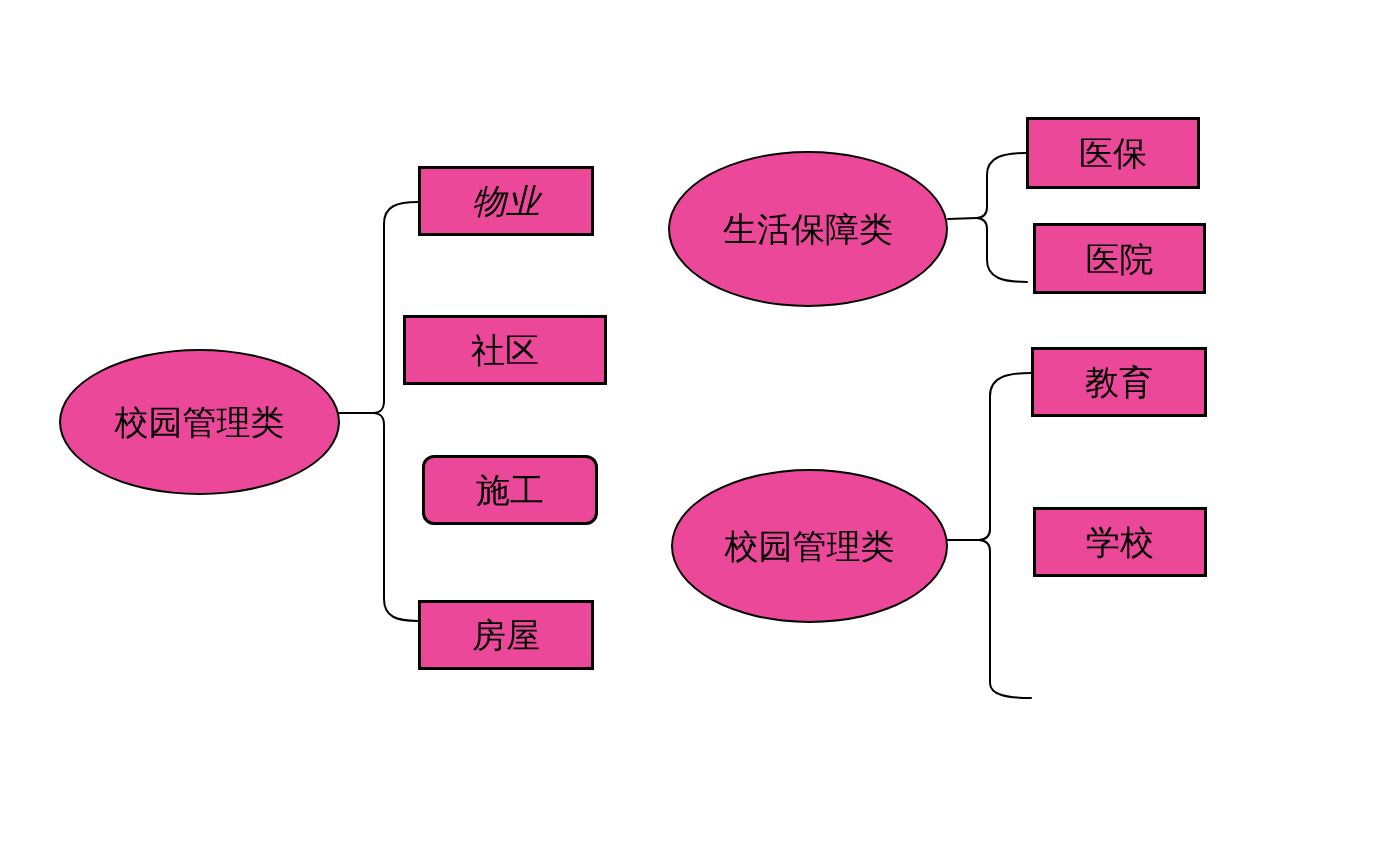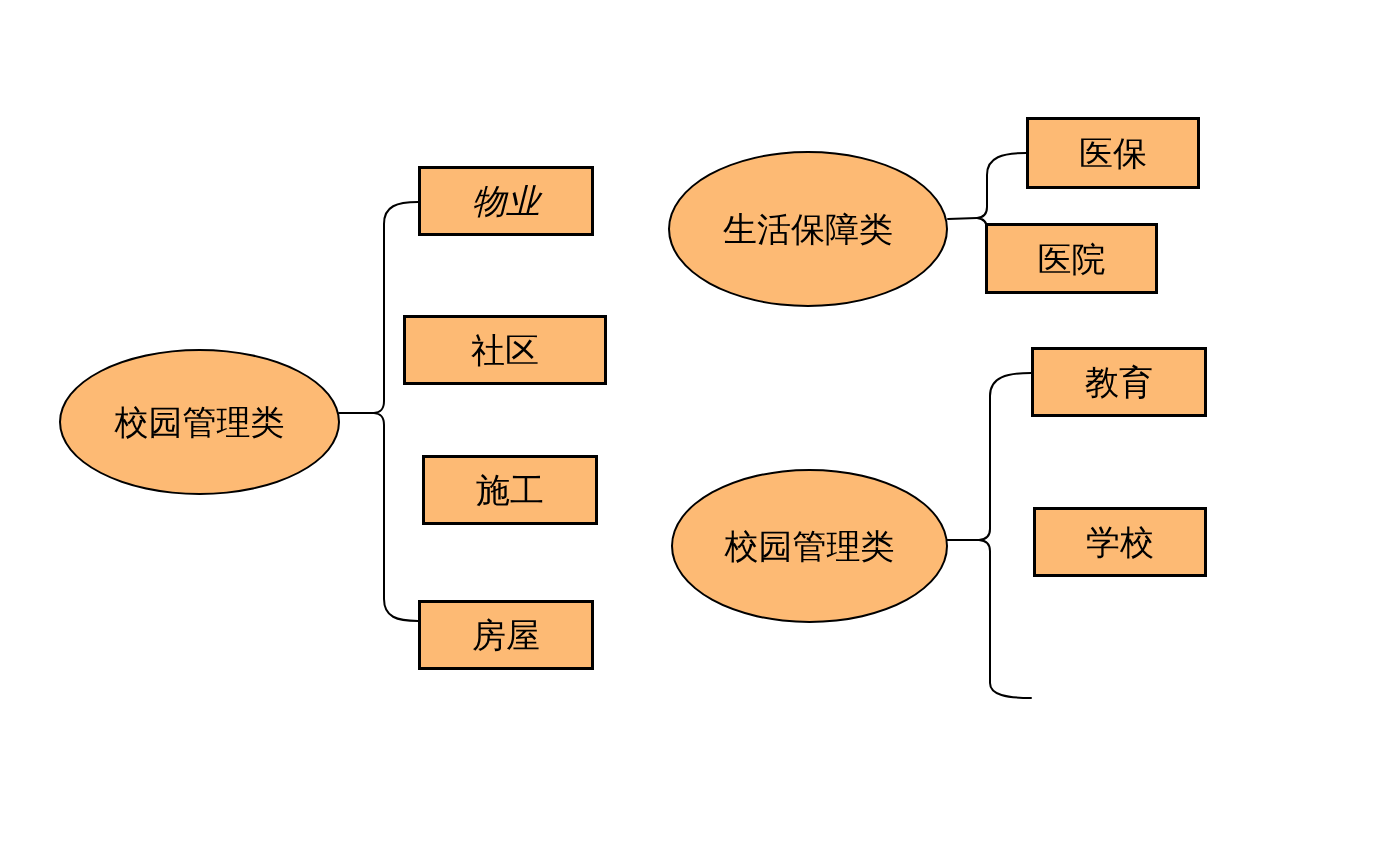--- a/index.html
+++ b/index.html
@@ -21,44 +21,44 @@
     stroke: var(--stroke, #000000);
     stroke-width: 2;
     stroke-linecap: round;
   }
   .node {
     position: absolute;
     display: flex;
     align-items: center;
     justify-content: center;
     box-sizing: border-box;
-    background: #fdba74;
+    background: #ec4899;
     color: var(--text, #000000);
     font-size: 34px;
     line-height: 1;
     white-space: nowrap;
   }
   .ellipse {
     border: 2px solid var(--stroke, #000000);
     border-radius: 50%;
   }
   .rect {
     border: 3px solid var(--stroke, #000000);
   }
   
   .e-living-environment { left: 59px;  top: 349px; width: 281px; height: 146px; }
   .e-living-security    { left: 668px; top: 151px; width: 280px; height: 156px; text-align: right; }
   .e-campus-management  { left: 671px; top: 469px; width: 277px; height: 154px; }
   
   .r-property           { left: 418px;  top: 166px; width: 176px; height: 70px; font-style: italic; }
   .r-community          { left: 403px;  top: 315px; width: 204px; height: 70px; }
-  .r-construction       { left: 422px;  top: 455px; width: 176px; height: 70px; }
+  .r-construction       { left: 422px;  top: 455px; width: 176px; height: 70px; border-radius: 12px; }
   .r-housing            { left: 418px;  top: 600px; width: 176px; height: 70px; }
   .r-medical-insurance  { left: 1026px; top: 117px; width: 174px; height: 72px; }
-  .r-hospital           { left: 985px; top: 223px; width: 173px; height: 71px; }
+  .r-hospital           { left: 1033px; top: 223px; width: 173px; height: 71px; }
   .r-education          { left: 1031px; top: 347px; width: 176px; height: 70px; }
   .r-school             { left: 1033px; top: 507px; width: 174px; height: 70px; }
   .r-fees               { left: 1031px; top: 667px; width: 174px; height: 70px; }
 </style>
 </head>
 <body>
 
 <div class="canvas">
 
   <svg class="connector-layer" viewBox="0 0 1397 851" aria-hidden="true">

